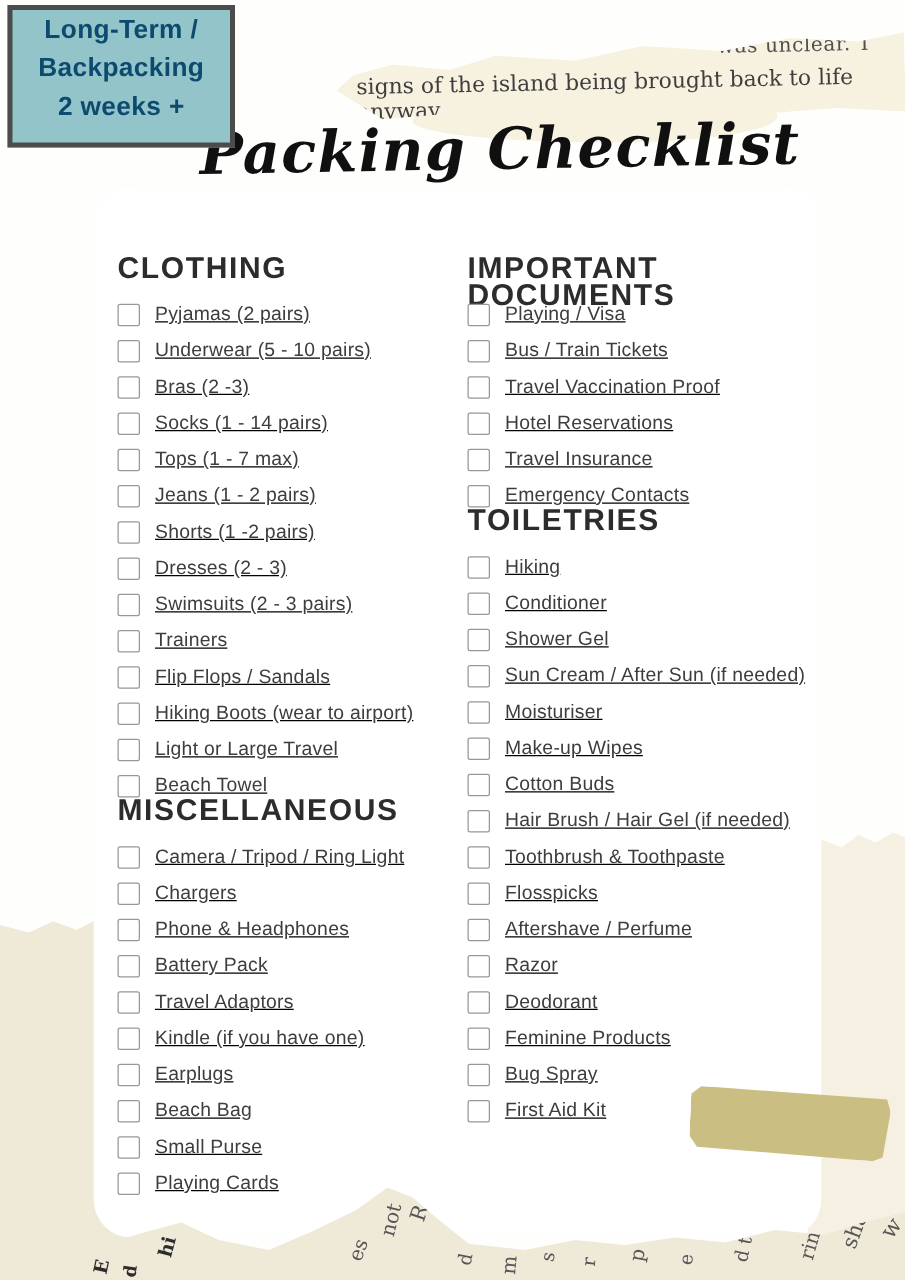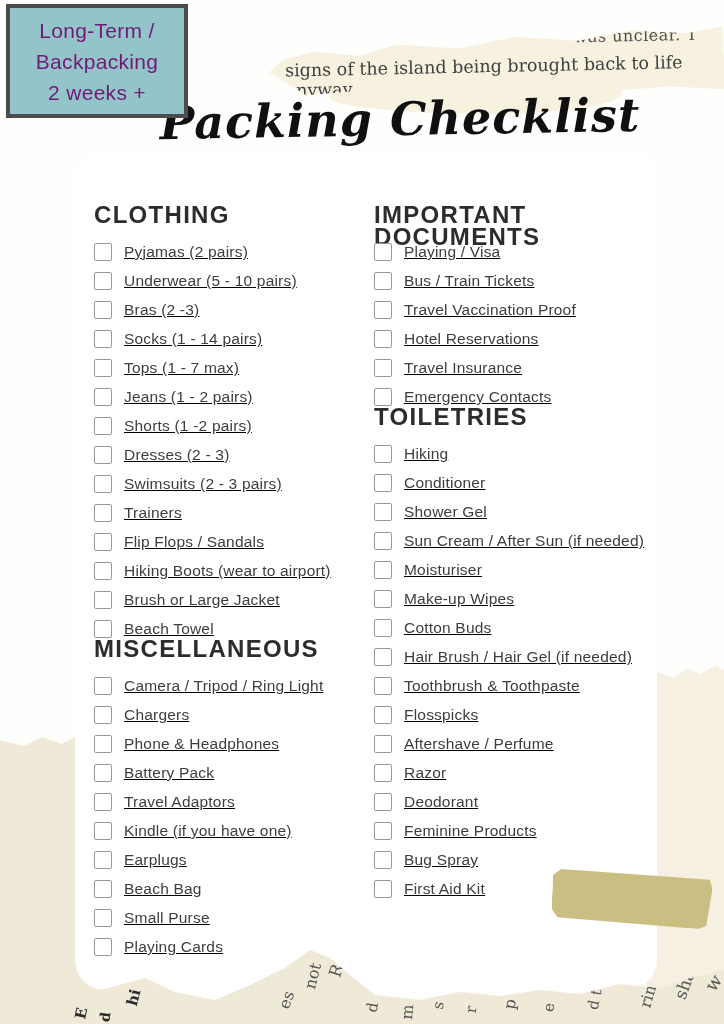--- a/index.html
+++ b/index.html
@@ -19,22 +19,22 @@
   }
   
   .panel{
     position:absolute;left:75px;top:150px;width:582px;height:840px;
     background:#ffffff;border-radius:30px;z-index:1;
   }
   
   .badge{
     position:absolute;left:6px;top:4px;width:182px;height:114px;box-sizing:border-box;
     background:#93c4ca;border:4px solid #4c4c4c;z-index:4;
-    display:flex;flex-direction:column;justify-content:center;text-align:center;
-    font-size:21px;font-weight:400;color:#701a75;line-height:31px;letter-spacing:.3px;
+    display:flex;flex-direction:column;text-align:center;
+    font-size:21px;font-weight:700;color:#0c4a6e;line-height:31px;letter-spacing:.3px;
   }
   
   .title{
     position:absolute;left:150px;top:92px;width:500px;text-align:center;z-index:3;
     font-family:"DejaVu Serif",serif;font-style:italic;font-weight:bold;
     font-size:46px;color:#101010;letter-spacing:1px;transform:rotate(-1deg);
   }
   .blob{
     position:absolute;left:330px;top:72px;width:292px;height:42px;background:#f7f1e0;
     border-radius:50% 50% 45% 55% / 60% 50% 50% 40%;z-index:0;
@@ -149,21 +149,21 @@
     <div class="item-row">
       <span class="checkbox"></span>
       <span class="item-label">Flip Flops / Sandals</span>
     </div>
     <div class="item-row">
       <span class="checkbox"></span>
       <span class="item-label">Hiking Boots (wear to airport)</span>
     </div>
     <div class="item-row">
       <span class="checkbox"></span>
-      <span class="item-label">Brush or Large Jacket</span>
+      <span class="item-label">Light or Large Travel</span>
     </div>
     <div class="item-row">
       <span class="checkbox"></span>
       <span class="item-label">Beach Towel</span>
     </div>
     <div class="section-heading later">MISCELLANEOUS</div>
     <div class="item-row">
       <span class="checkbox"></span>
       <span class="item-label">Camera / Tripod / Ring Light</span>
     </div>

